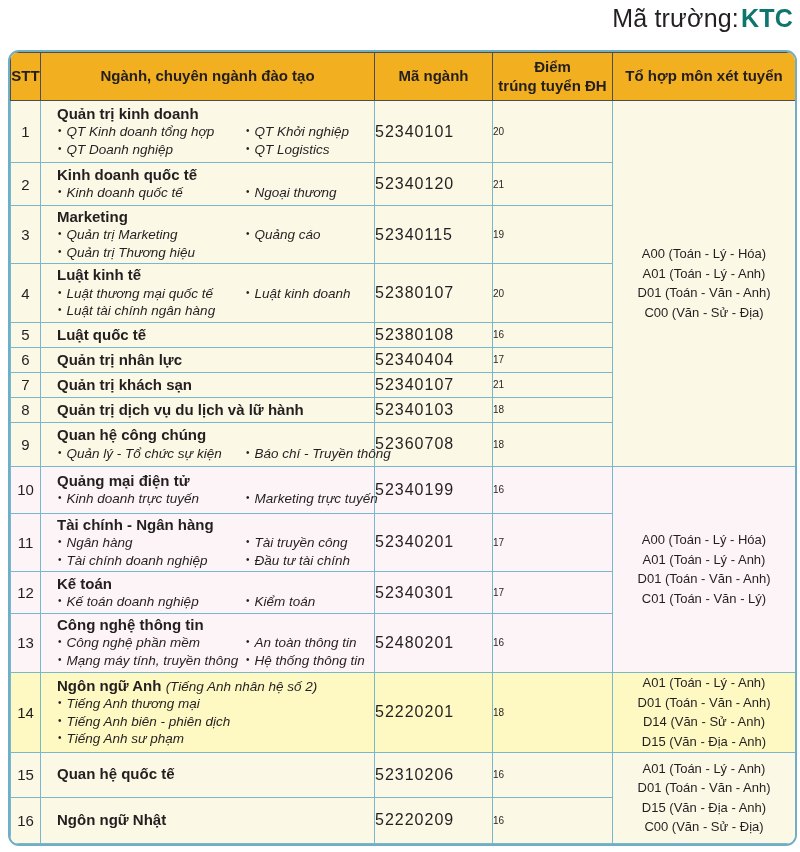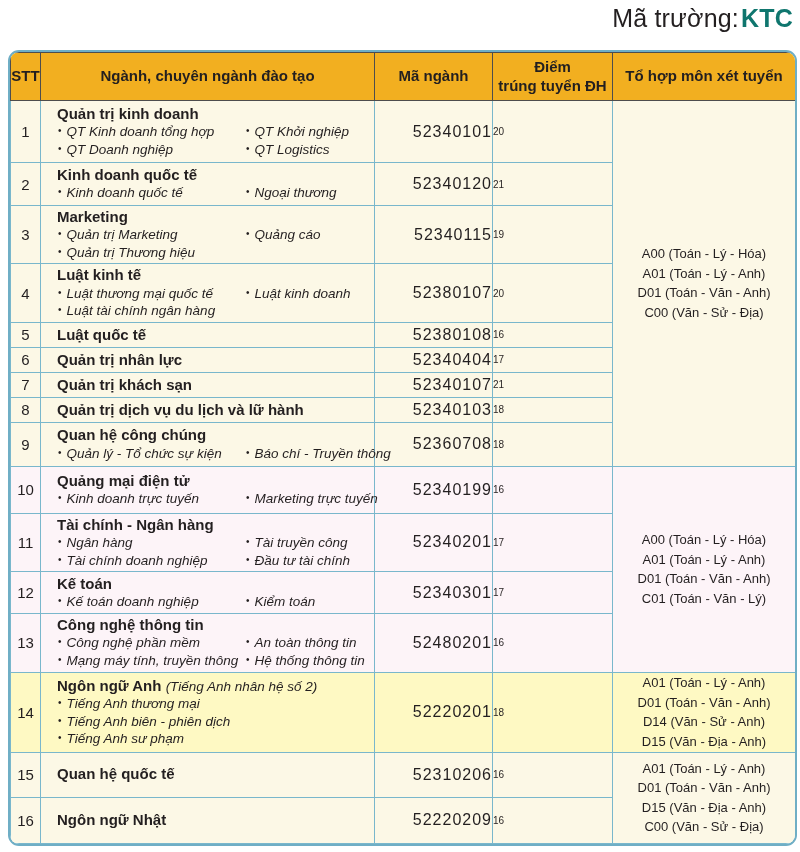--- a/index.html
+++ b/index.html
@@ -38,21 +38,21 @@
   .mtitle .note{font-weight:normal;font-style:italic;font-size:13.5px;}
   .subs{display:grid;grid-template-columns:184px 1fr;column-gap:4px;}
   .subs.one{grid-template-columns:1fr;}
   .subcol{display:flex;flex-direction:column;}
   .sub{
     font-style:italic;font-size:13.5px;line-height:1.3;
     white-space:nowrap;overflow:hidden;
   }
   .sub::before{content:"•";font-style:normal;font-size:10px;
     vertical-align:2px;margin:0 5px 0 1px;}
-  td.code{text-align:right;font-size:16px;letter-spacing:1px;font-weight:normal;}
+  td.code{text-align:left;font-size:16px;letter-spacing:1px;font-weight:normal;}
   td.score{text-align:left;font-size:10px;}
   td.combo{text-align:center;font-size:13px;line-height:1.5;padding:0;}
   .combo div{white-space:nowrap;}
 </style>
 </head>
 <body>
 
 <div class="page-head">
   <span>Mã trường:</span><span class="code">KTC</span>
 </div>

